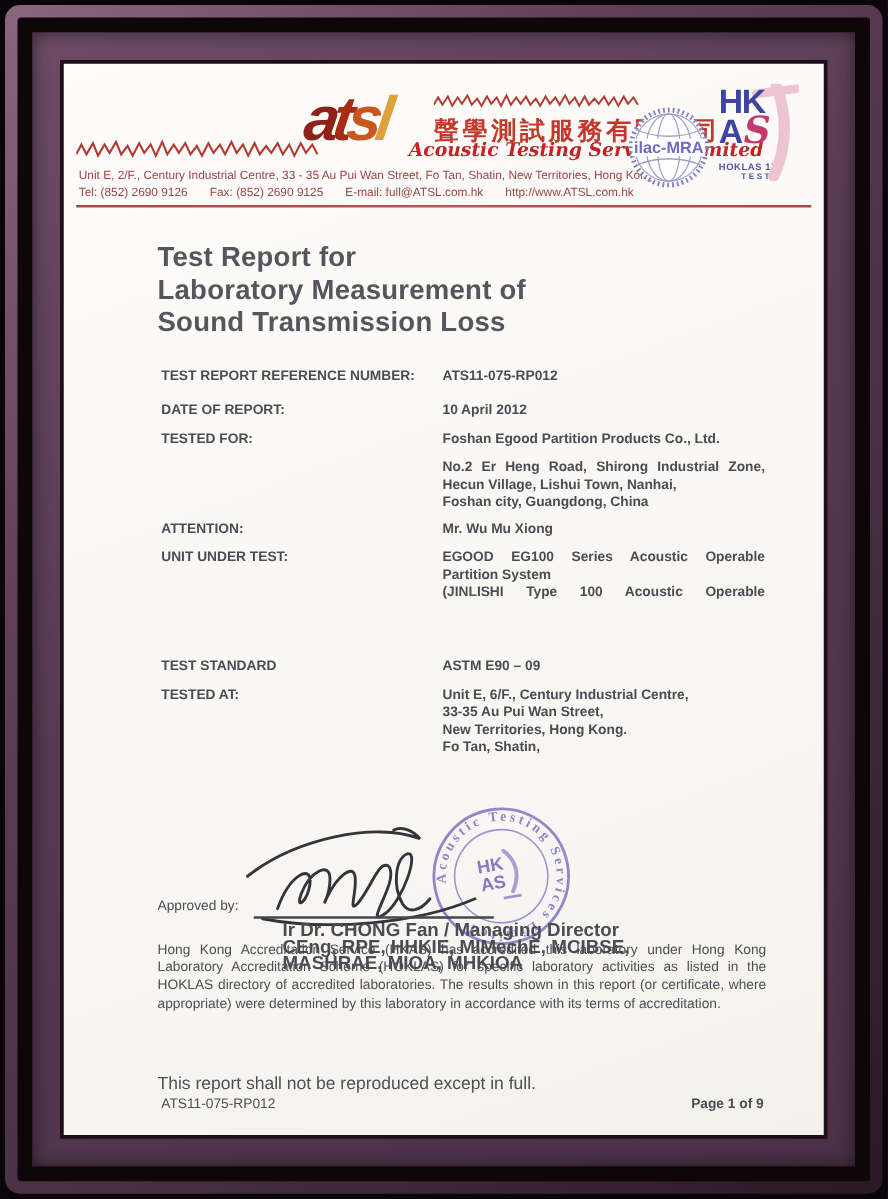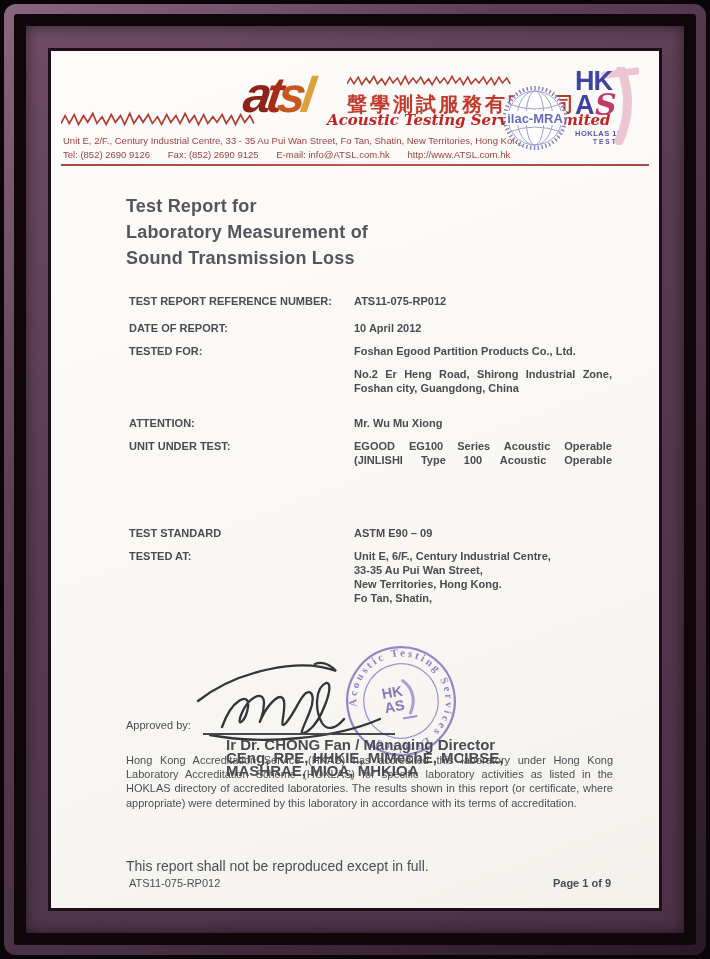--- a/index.html
+++ b/index.html
@@ -40,21 +40,21 @@
   .hkas-brush { position:absolute; left:0; top:-2px; }
   .hkas-hk,.hkas-a { font-weight:900; font-size:27px; line-height:24px; color:#3f43a4;
     letter-spacing:-1px; transform:scaleY(1.0); }
   .hkas-row2 { position:relative; }
   .hkas-s { position:absolute; left:20px; top:-6px; font-family:"DejaVu Serif",serif; font-style:italic;
     font-weight:bold; font-size:30px; color:#c23a6a; }
   .hoklas { margin-top:8px; font-size:7.5px; font-weight:bold; color:#5353a8; letter-spacing:.5px; }
   .hoklas-sub { font-size:6.5px; font-weight:bold; color:#5353a8; margin-left:18px; letter-spacing:2px; }
 
   
-  .title { position:absolute; left:75px; top:142px; font-size:18px; font-weight:bold;
+  .title { position:absolute; left:75px; top:142px; font-size:22px; font-weight:bold;
     color:#55555d; line-height:26px; letter-spacing:.2px; }
   .frow { position:absolute; left:78px; font-size:11px; font-weight:bold; color:#4b4b52; line-height:14px; }
   .frow .lab { position:absolute; left:0; top:0; width:210px; }
   .frow .val { position:absolute; left:225px; top:0; width:258px; }
   .jline { text-align:justify; text-align-last:justify; }
 
   
   .approved-by { position:absolute; left:75px; top:668px; font-size:11px; color:#4b4b52; }
   .sig-line { position:absolute; left:152px; top:682px; width:192px; height:2px; background:#47474d; }
   .sig-names { position:absolute; left:152px; top:687px; font-size:15px; font-weight:bold;
@@ -90,21 +90,21 @@
       <svg class="zigzag" style="left:296px;top:22px" width="165" height="15" viewBox="0 0 190 18" preserveAspectRatio="none">
         <polyline fill="none" stroke="#b13a31" stroke-width="1.8" points="0,13 4,6 8,13 13,5 17,14 22,6 26,12 31,4 35,13 40,7 44,14 49,5 53,12 58,6 62,14 67,4 71,13 76,6 80,12 85,5 89,13 94,7 98,14 103,5 107,12 112,6 116,13 121,4 125,12 130,6 134,14 139,5 143,13 148,7 152,12 157,5 161,13 166,6 170,14 175,5 179,12 184,6 188,13"></polyline>
       </svg>
 
       <div class="cn-name">聲學測試服務有限公司</div>
       <div class="en-name">Acoustic Testing Services Limited</div>
       <div class="hdr-addr">Unit E, 2/F., Century Industrial Centre, 33 - 35 Au Pui Wan Street, Fo Tan, Shatin, New Territories, Hong Kong</div>
       <div class="hdr-contact">
         <span>Tel: (852) 2690 9126</span>
         <span>Fax: (852) 2690 9125</span>
-        <span>E-mail: info@ATSL.com.hk</span>
+        <span>E-mail: full@ATSL.com.hk</span>
         <span>http://www.ATSL.com.hk</span>
       </div>
       <div class="hdr-rule"></div>
 
       <svg class="ilac" width="68" height="68" viewBox="0 0 68 68">
         <circle cx="34" cy="34" r="30" fill="#ffffff" stroke="#8585bb" stroke-width="4" stroke-dasharray="1.5 2.4"></circle>
         <circle cx="34" cy="34" r="27" fill="none" stroke="#a0a0cb" stroke-width="1"></circle>
         <ellipse cx="34" cy="34" rx="18" ry="27" fill="none" stroke="#a0a0cb" stroke-width="1"></ellipse>
         <ellipse cx="34" cy="34" rx="9" ry="27" fill="none" stroke="#a0a0cb" stroke-width="1"></ellipse>
         <path d="M8,20 Q34,30 60,20" fill="none" stroke="#a0a0cb" stroke-width="1"></path>
@@ -145,33 +145,35 @@
         <span class="val">10 April 2012</span>
       </div>
 
       <div class="frow" style="top:293px">
         <span class="lab">TESTED FOR:</span>
         <span class="val">Foshan Egood Partition Products Co., Ltd.</span>
       </div>
       <div class="frow" style="top:316px">
         <span class="val">
           <div class="jline">No.2 Er Heng Road, Shirong Industrial Zone,</div>
+          <div>Hecun Village, Lishui Town, Nanhai,</div>
           <div>Foshan city, Guangdong, China</div>
         </span>
       </div>
 
       <div class="frow" style="top:365px">
         <span class="lab">ATTENTION:</span>
         <span class="val">Mr. Wu Mu Xiong</span>
       </div>
 
       <div class="frow" style="top:388px">
         <span class="lab">UNIT UNDER TEST:</span>
         <span class="val">
           <div class="jline">EGOOD EG100 Series Acoustic Operable</div>
+          <div>Partition System</div>
           <div class="jline">(JINLISHI Type 100 Acoustic Operable</div>
         </span>
       </div>
 
       <div class="frow" style="top:475px">
         <span class="lab">TEST STANDARD</span>
         <span class="val">ASTM E90 – 09</span>
       </div>
 
       <div class="frow" style="top:498px">

